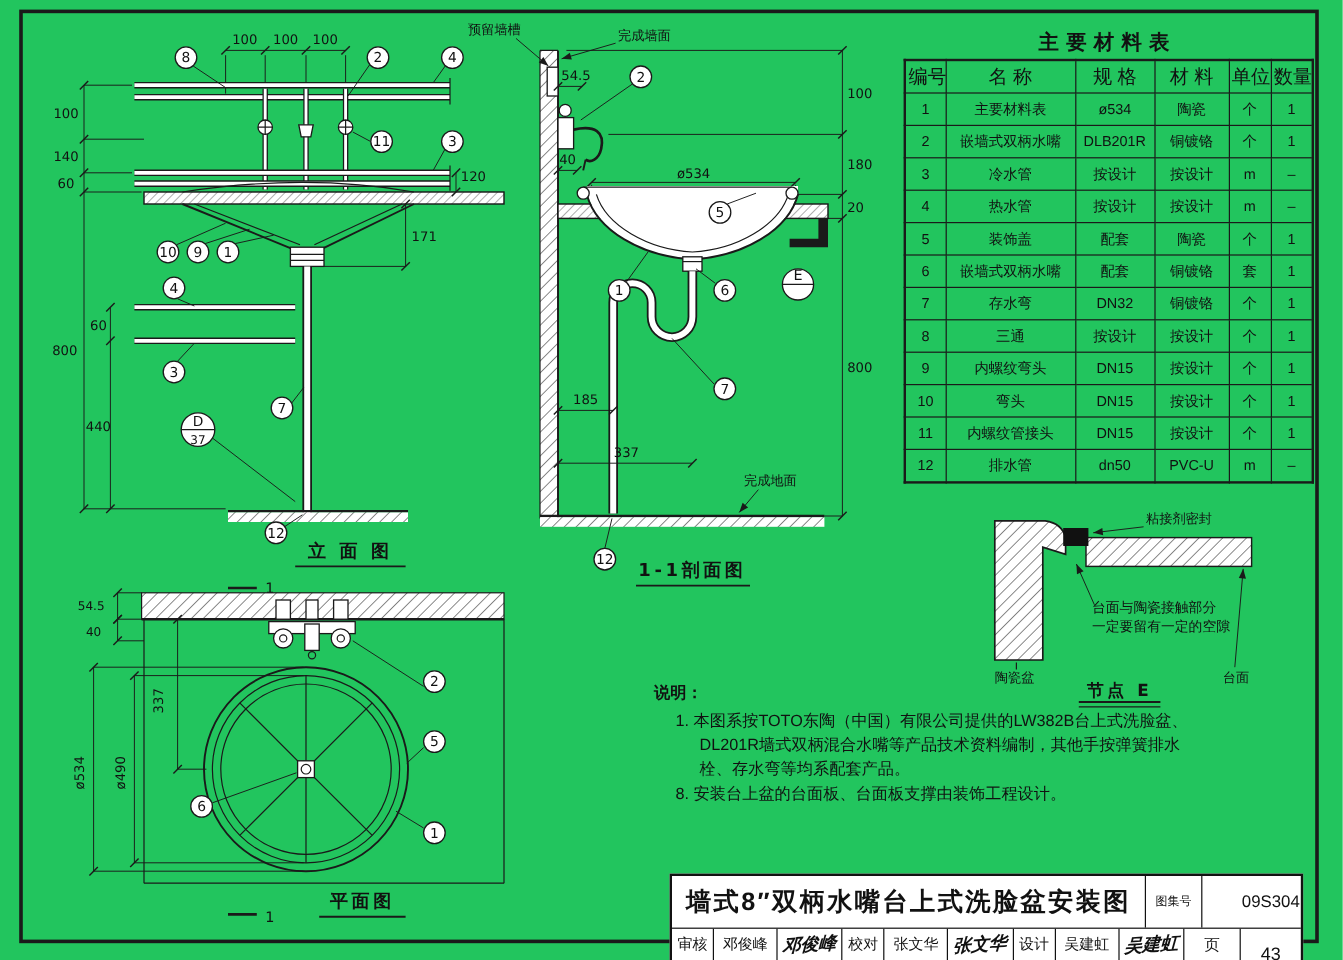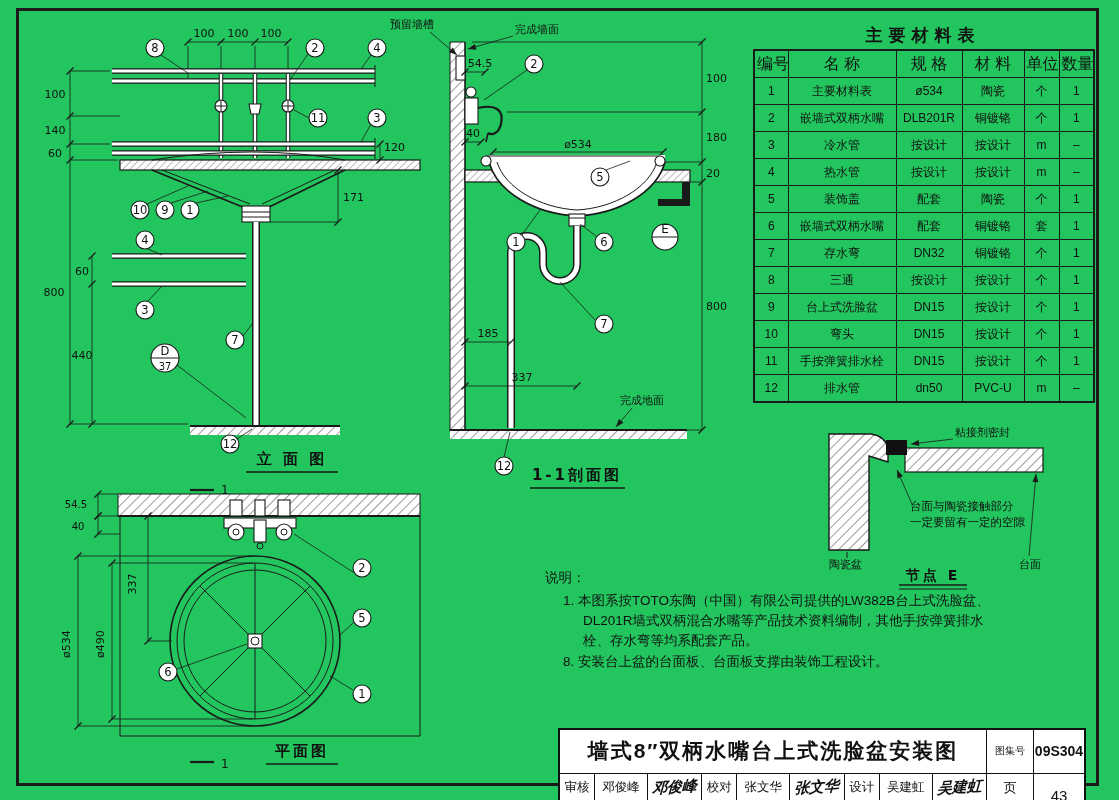--- a/index.html
+++ b/index.html
@@ -23,29 +23,29 @@
   .callout circle{fill:#fff;stroke:#1a1a1a;stroke-width:1.1}
   .callout text{text-anchor:middle;font-size:11.5px}
   
   .mat{position:absolute;left:753px;top:24px;width:340px;}
   .mat-title{text-align:center;font-size:17px;font-weight:bold;letter-spacing:6px;margin-bottom:2px;}
   .mat table{border-collapse:collapse;width:100%;table-layout:fixed;border:2px solid #1a1a1a;}
   .mat td,.mat th{border:1px solid #1a1a1a;font-size:12px;font-weight:normal;text-align:center;height:26px;padding:0 2px;overflow:hidden;white-space:nowrap;}
   .mat th{font-size:16px;}
   
   .notes{position:absolute;left:545px;top:568px;width:458px;font-size:13.5px;line-height:20px;}
-  .notes-heading{margin-bottom:3px;}
+  .notes-heading{margin-bottom:3px;font-weight:bold;}
   .note-item{padding-left:38px;text-indent:-20px;margin:1px 0;}
   
   .tblock{position:absolute;left:558px;top:728px;width:528px;height:76px;border:2.5px solid #111;box-sizing:border-box;display:flex;flex-direction:column;background:#fff;}
   .tb-row1{display:flex;flex:1.5;border-bottom:1.5px solid #111;min-height:0;}
   .tb-row2{display:flex;flex:1;min-height:0;}
   .tb-title{flex:1;display:flex;align-items:center;justify-content:center;font-size:21px;font-weight:bold;letter-spacing:2px;border-right:1.5px solid #111;}
   .tb-atlas-label{width:46px;display:flex;align-items:center;justify-content:center;font-size:10px;border-right:1.5px solid #111;}
-  .tb-atlas-no{width:50px;display:flex;align-items:center;justify-content:center;font-size:14px;font-weight:bold;}
+  .tb-atlas-no{width:50px;display:flex;align-items:center;justify-content:center;font-size:14px;font-weight:normal;margin-left:32px;}
   .tb-c{display:flex;align-items:center;justify-content:center;border-right:1px solid #111;font-size:12.5px;overflow:hidden;}
   .tb-lab{width:34px;}
   .tb-nam{width:52px;}
   .tb-sig{flex:1;font-family:"DejaVu Serif","Liberation Serif",serif;font-style:italic;font-weight:bold;font-size:15px;}
   .tb-sig span{display:inline-block;transform:rotate(-4deg) skewX(-6deg);}
   .tb-page-label{width:46px;display:flex;align-items:center;justify-content:center;font-size:13px;border-right:1.5px solid #111;}
   .tb-page-no{width:50px;display:flex;align-items:center;justify-content:center;font-size:15px;margin-top:16px;}
 </style>
 </head>
 <body>
@@ -557,37 +557,37 @@
           <tr>
             <td>8</td>
             <td>三通</td>
             <td>按设计</td>
             <td>按设计</td>
             <td>个</td>
             <td>1</td>
           </tr>
           <tr>
             <td>9</td>
-            <td>台上式洗脸盆</td>
+            <td>内螺纹弯头</td>
             <td>DN15</td>
             <td>按设计</td>
             <td>个</td>
             <td>1</td>
           </tr>
           <tr>
             <td>10</td>
             <td>弯头</td>
             <td>DN15</td>
             <td>按设计</td>
             <td>个</td>
             <td>1</td>
           </tr>
           <tr>
             <td>11</td>
-            <td>手按弹簧排水栓</td>
+            <td>内螺纹管接头</td>
             <td>DN15</td>
             <td>按设计</td>
             <td>个</td>
             <td>1</td>
           </tr>
           <tr>
             <td>12</td>
             <td>排水管</td>
             <td>dn50</td>
             <td>PVC-U</td>

